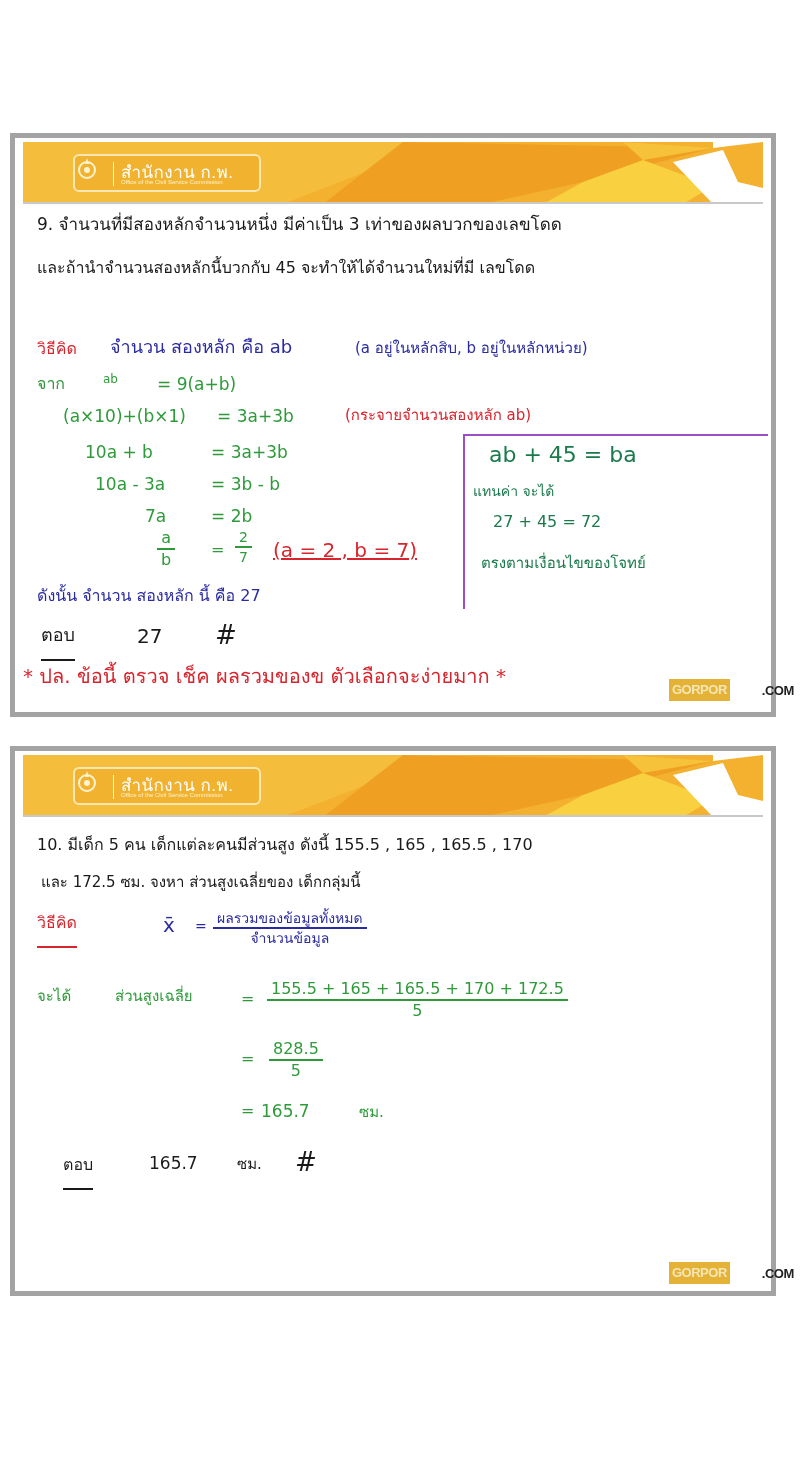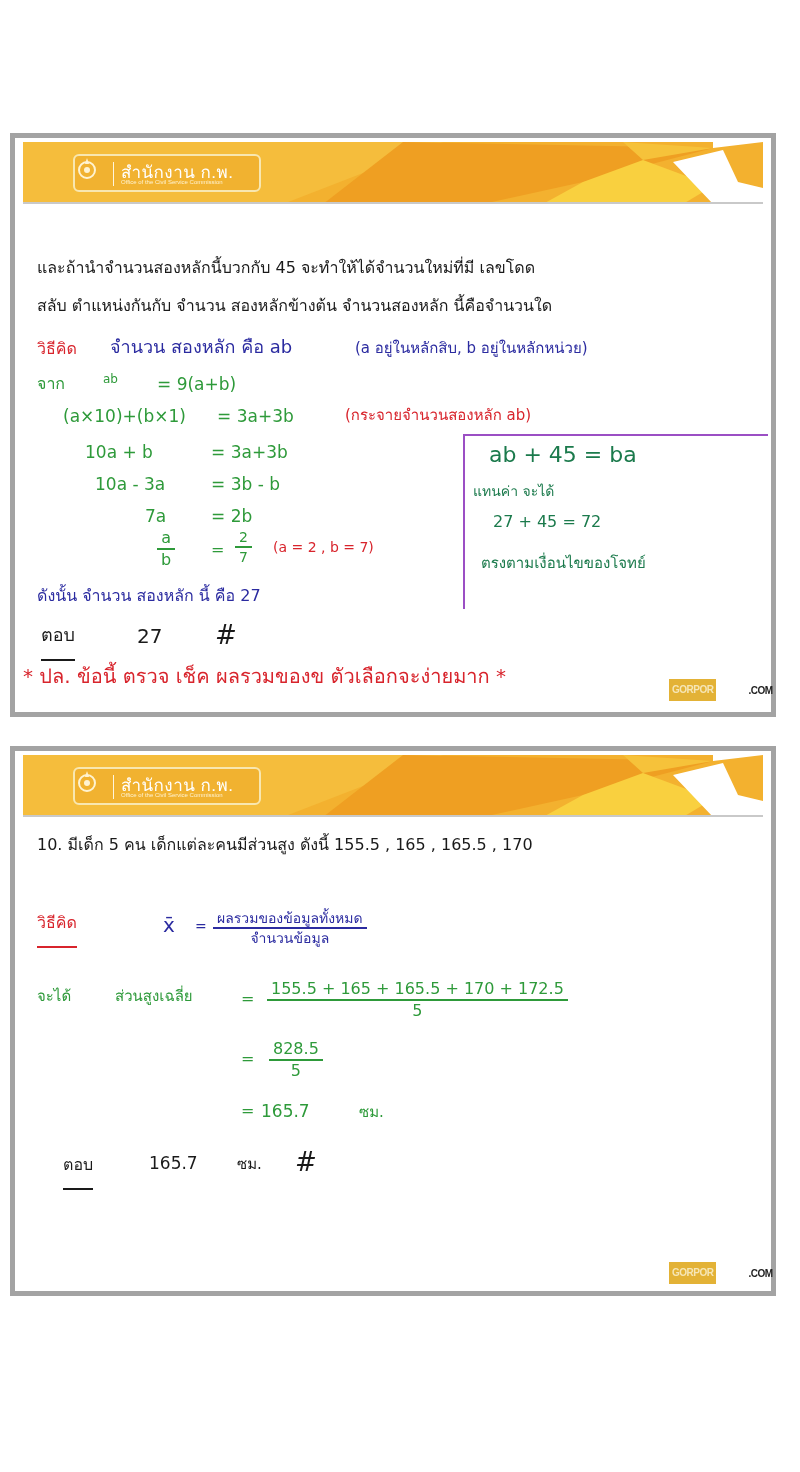--- a/index.html
+++ b/index.html
@@ -53,21 +53,21 @@
     position: absolute; left: 448px; top: 296px; width: 305px; height: 175px;
     border-left: 2px solid #9b4fc4; border-top: 2px solid #9b4fc4; box-sizing: border-box;
   }
 
   .frac { display: inline-block; vertical-align: middle; text-align: center; }
   .frac .num { display: block; padding: 0 4px 2px; }
   .frac .den { display: block; border-top: 2px solid currentColor; padding: 2px 4px 0; }
 
   .badge {
     position: absolute; display: flex; align-items: center; height: 22px;
-    font-family: "Liberation Sans", sans-serif; font-size: 10px; font-weight: bold;
+    font-family: "Liberation Sans", sans-serif; font-size: 13px; font-weight: bold;
   }
   .badge .left { background: #e3b236; color: #f6e6b6; padding: 2px 3px; height: 18px; line-height: 18px; letter-spacing: -0.5px; }
   .badge .right { color: #222; letter-spacing: -0.5px; margin-left: 32px; }
 </style>
 </head>
 <body>
 
 <div class="slide" id="slide1">
   <div class="banner">
     <svg width="740" height="62" viewBox="0 0 740 62">
@@ -84,22 +84,22 @@
         <circle cx="12" cy="14" r="8" fill="none" stroke="#fff3d0" stroke-width="2"></circle>
         <path d="M12 2 L14 8 L10 8 Z" fill="#fff3d0"></path>
         <circle cx="12" cy="14" r="3" fill="#fff3d0"></circle>
       </svg>
       <div class="logo-divider"></div>
       <div class="logo-title">สำนักงาน ก.พ.</div>
       <div class="logo-sub">Office of the Civil Service Commission</div>
     </div>
   </div>
 
+  <div class="hand black" style="left:22px; top:78px; font-size:17px;">9.  จำนวนที่มีสองหลักจำนวนหนึ่ง มีค่าเป็น 3 เท่าของผลบวกของเลขโดด</div>
   <div class="hand black" style="left:22px; top:122px; font-size:16px;">และถ้านำจำนวนสองหลักนี้บวกกับ  45  จะทำให้ได้จำนวนใหม่ที่มี เลขโดด</div>
-  <div class="hand black" style="left:22px; top:160px; font-size:16px;">สลับ ตำแหน่งกันกับ จำนวน สองหลักข้างต้น   จำนวนสองหลัก นี้คือจำนวนใด</div>
 
   <div class="hand red" style="left:22px; top:203px; font-size:16px;">วิธีคิด</div>
   <div class="hand blue" style="left:95px; top:200px; font-size:18px;">จำนวน สองหลัก  คือ   ab</div>
   <div class="hand blue" style="left:340px; top:203px; font-size:15px;">(a อยู่ในหลักสิบ, b อยู่ในหลักหน่วย)</div>
 
   <div class="hand green" style="left:22px; top:238px; font-size:16px;">จาก</div>
   <div class="hand green" style="left:88px; top:235px; font-size:12px;">ab</div>
   <div class="hand green" style="left:142px; top:238px; font-size:17px;">= 9(a+b)</div>
 
   <div class="hand green" style="left:48px; top:270px; font-size:17px;">(a×10)+(b×1)</div>
@@ -115,21 +115,21 @@
   <div class="hand green" style="left:130px; top:370px; font-size:17px;">7a</div>
   <div class="hand green" style="left:196px; top:370px; font-size:17px;">= 2b</div>
 
   <div class="hand green" style="left:142px; top:392px; font-size:16px;">
     <span class="frac"><span class="num">a</span><span class="den">b</span></span>
   </div>
   <div class="hand green" style="left:196px; top:404px; font-size:16px;">=</div>
   <div class="hand green" style="left:220px; top:392px; font-size:14px;">
     <span class="frac"><span class="num">2</span><span class="den">7</span></span>
   </div>
-  <div class="hand red" style="left:258px; top:402px; font-size:14px;">(a = 2 , b = 7)</div>
+  <div class="hand red" style="left:258px; top:402px; font-size:20px;text-decoration:underline;">(a = 2 , b = 7)</div>
 
   <div class="hand blue" style="left:22px; top:450px; font-size:16px;">ดังนั้น   จำนวน สองหลัก นี้  คือ   27</div>
 
   <div class="purple-box"></div>
   <div class="hand teal" style="left:474px; top:306px; font-size:22px;">ab + 45  =  ba</div>
   <div class="hand teal" style="left:458px; top:346px; font-size:14px;">แทนค่า จะได้</div>
   <div class="hand teal" style="left:478px; top:376px; font-size:16px;">27  +  45  =  72</div>
   <div class="hand teal" style="left:466px; top:418px; font-size:15px;">ตรงตามเงื่อนไขของโจทย์</div>
 
   <div class="hand black underline" style="left:26px; top:488px; font-size:18px;">ตอบ</div>
@@ -161,20 +161,21 @@
         <path d="M12 2 L14 8 L10 8 Z" fill="#fff3d0"></path>
         <circle cx="12" cy="14" r="3" fill="#fff3d0"></circle>
       </svg>
       <div class="logo-divider"></div>
       <div class="logo-title">สำนักงาน ก.พ.</div>
       <div class="logo-sub">Office of the Civil Service Commission</div>
     </div>
   </div>
 
   <div class="hand black" style="left:22px; top:86px; font-size:16px;">10.  มีเด็ก  5 คน   เด็กแต่ละคนมีส่วนสูง ดังนี้   155.5 ,  165 ,  165.5 ,  170</div>
+  <div class="hand black" style="left:26px; top:124px; font-size:15px;">และ   172.5  ซม.   จงหา ส่วนสูงเฉลี่ยของ เด็กกลุ่มนี้</div>
 
   <div class="hand red underline" style="left:22px; top:164px; font-size:16px;">วิธีคิด</div>
   <div class="hand blue" style="left:148px; top:164px; font-size:20px;">x̄</div>
   <div class="hand blue" style="left:180px; top:168px; font-size:14px;">=</div>
   <div class="hand blue" style="left:198px; top:160px; font-size:14px;">
     <span class="frac"><span class="num">ผลรวมของข้อมูลทั้งหมด</span><span class="den" style="border-top:2px solid #2b2ba0;">จำนวนข้อมูล</span></span>
   </div>
 
   <div class="hand green" style="left:22px; top:238px; font-size:15px;">จะได้</div>
   <div class="hand green" style="left:100px; top:238px; font-size:15px;">ส่วนสูงเฉลี่ย</div>

